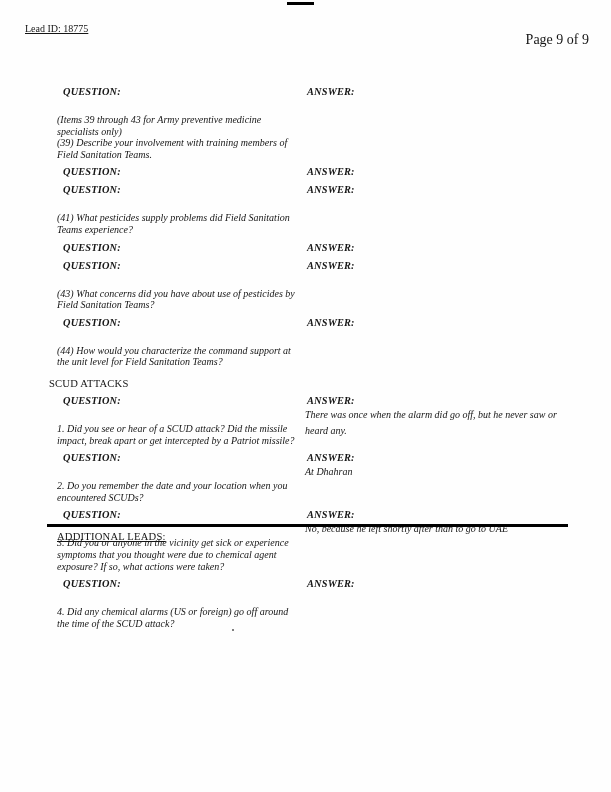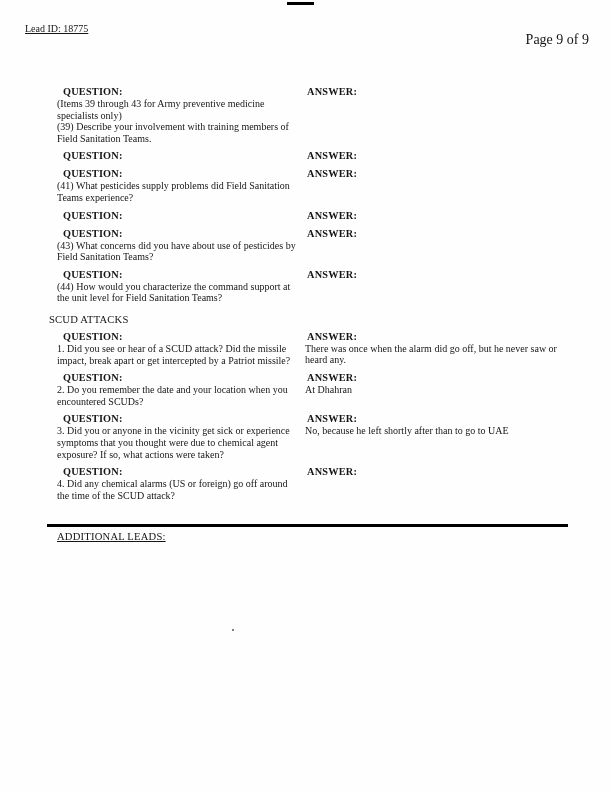--- a/index.html
+++ b/index.html
@@ -11,26 +11,26 @@
     margin: 0 auto;
     overflow: hidden;
     font-family: "Liberation Serif", serif;
     color: #151515;
   }
   .artifact-top { position: absolute; top: 2px; left: 287px; width: 27px; height: 3px; background: #000; }
   .artifact-dot { position: absolute; top: 629px; left: 232px; width: 2px; height: 2px; background: #555; border-radius: 50%; }
   .lead-id { position: absolute; top: 23px; left: 25px; font-size: 10px; text-decoration: underline; }
   .page-num { position: absolute; top: 32px; right: 22px; font-size: 14px; }
   .content { position: absolute; top: 80px; left: 57px; width: 512px; }
-  .qa { display: grid; grid-template-columns: 248px 1fr; margin-top: 6px; }
+  .qa { display: grid; grid-template-columns: 248px 1fr; margin-top: 6px; font-style: italic; }
   .lbl { font-weight: bold; font-size: 10.3px; letter-spacing: 0.2px; line-height: 12px; }
   .q-lbl { padding-left: 6px; }
   .a-lbl { padding-left: 2px; }
-  .q-txt { font-size: 10px; line-height: 11.6px; width: 244px; }
-  .a-txt { font-size: 10px; line-height: 11px; width: 258px; padding-left: 0px; }
+  .q-txt { font-size: 10px; line-height: 11.6px; width: 244px; margin-top: 16px; }
+  .a-txt { font-size: 10px; line-height: 16px; width: 258px; padding-left: 0px; }
   .section-heading { font-weight: normal; font-size: 10.6px; margin: 10px 0 2px -8px; letter-spacing: 0.2px; }
   .footer-rule { position: absolute; top: 524px; left: 47px; width: 521px; height: 2.5px; background: #000; }
   .additional-leads {
     position: absolute; top: 531px; left: 57px;
     font-weight: normal; font-size: 10.6px;
     text-decoration: underline; letter-spacing: 0.2px;
   }
 </style>
 </head>
 <body>

